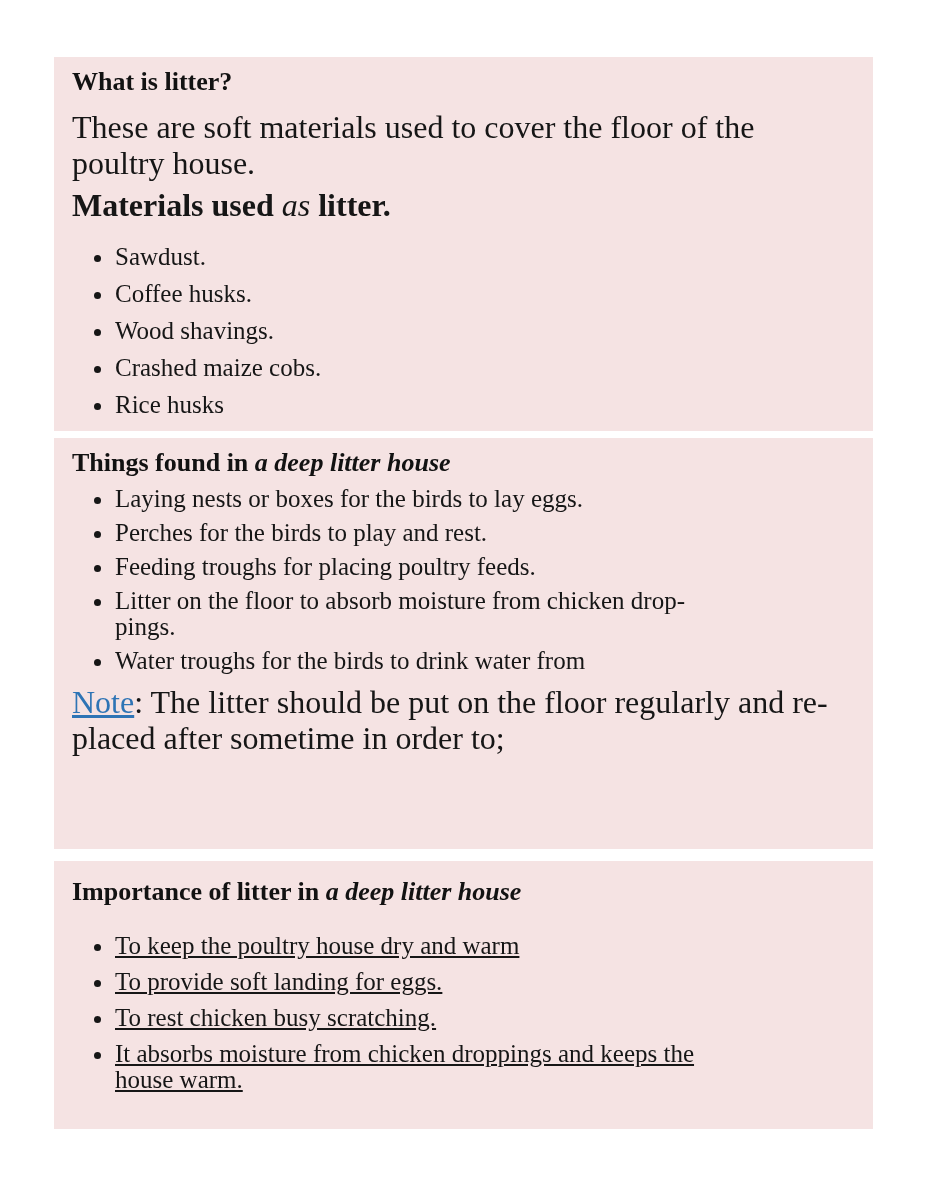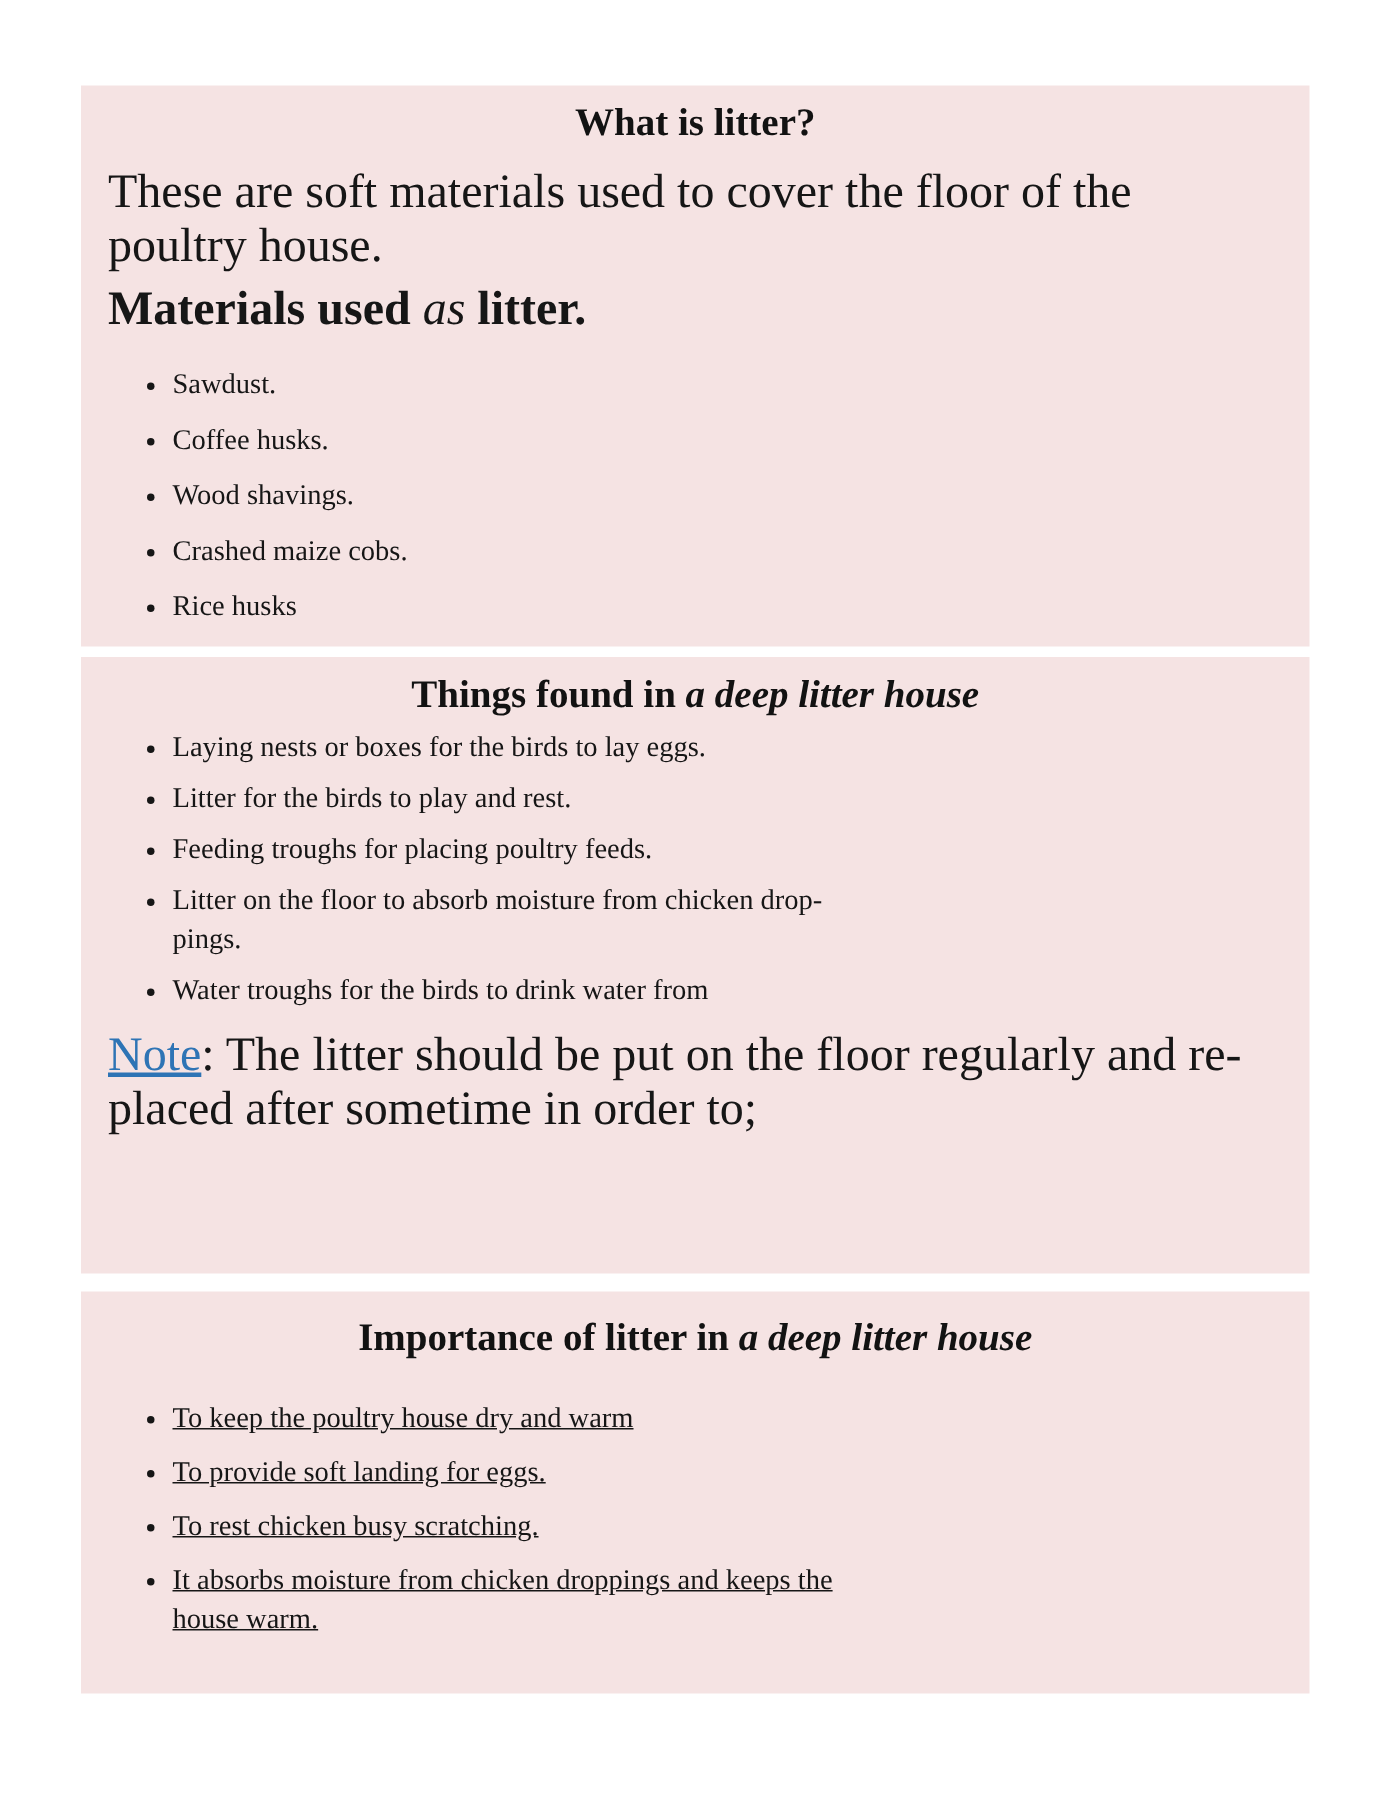--- a/index.html
+++ b/index.html
@@ -22,38 +22,37 @@
   }
   #box1 { top: 57px;  height: 374px; }
   #box2 { top: 438px; height: 411px; }
   #box3 { top: 861px; height: 268px; padding-top: 16px; }
 
   h2 {
     font-size: 26px;
     font-weight: 700;
     margin: 0;
     color: #121212;
-    text-align: center;
   }
   h2 em { font-weight: 700; }
 
   p { font-size: 32px; margin: 0; }
   .para { line-height: 36px; }
   .pre  { white-space: pre-line; }
 
   .sub { font-weight: 700; line-height: 32px; }
   .sub em { font-style: italic; font-weight: 400; }
 
   ul {
     margin: 0;
     padding: 0 0 0 43px;
     list-style: disc;
   }
   li {
-    font-size: 19px;
+    font-size: 25px;
     line-height: 26px;
   }
 
   #box1 h2 { margin-bottom: 12px; }
   #box1 .para { margin-bottom: 8px; }
   #box1 .sub { margin-bottom: 23px; }
   #box1 li { margin-bottom: 11px; }
 
   #box2 h2 { margin-bottom: 8px; }
   #box2 li { margin-bottom: 8px; }
@@ -82,21 +81,21 @@
     <li class="pre">Wood shavings.</li>
     <li class="pre">Crashed maize cobs.</li>
     <li class="pre">Rice husks</li>
   </ul>
 </section>
 
 <section class="box" id="box2">
   <h2><span>Things found in </span><em>a deep litter house</em></h2>
   <ul>
     <li class="pre">Laying nests or boxes for the birds to lay eggs.</li>
-    <li class="pre">Litter for the birds to play and rest.</li>
+    <li class="pre">Perches for the birds to play and rest.</li>
     <li class="pre">Feeding troughs for placing poultry feeds.</li>
     <li class="pre">Litter on the floor to absorb moisture from chicken drop-
 pings.</li>
     <li class="pre">Water troughs for the birds to drink water from</li>
   </ul>
   <p class="note"><a class="note-link">Note</a><span class="pre">: The litter should be put on the floor regularly and re-
 placed after sometime in order to;</span></p>
 </section>
 
 <section class="box" id="box3">

